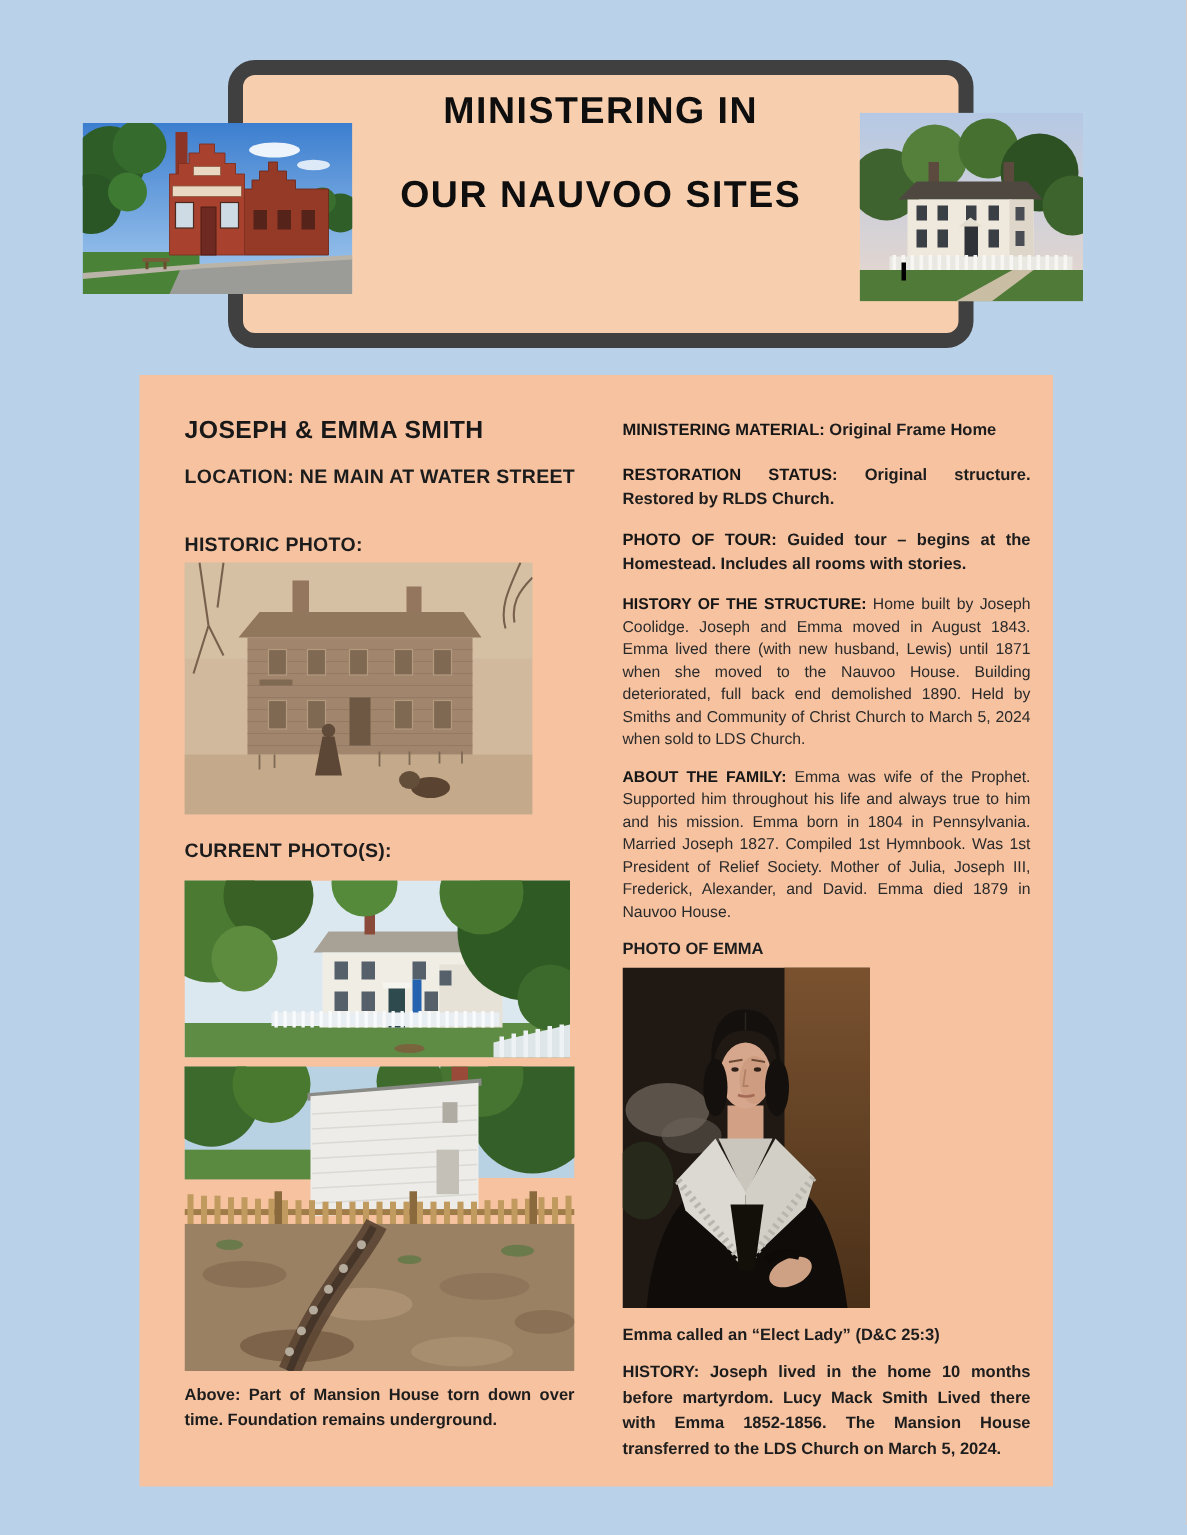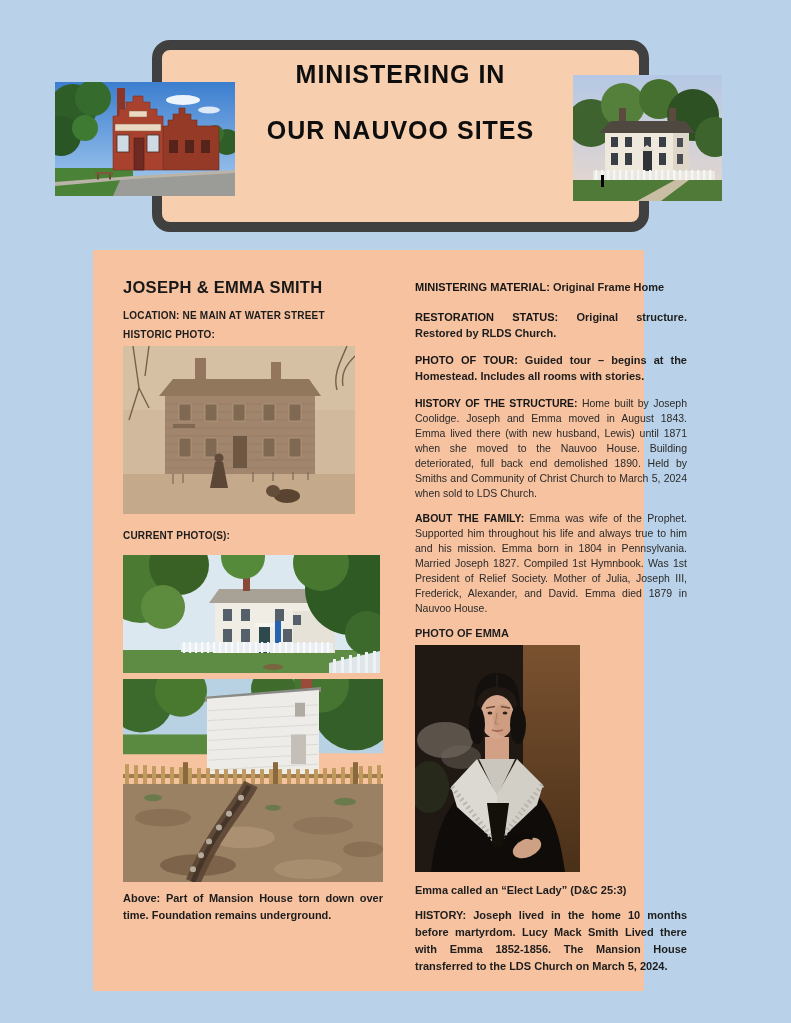--- a/index.html
+++ b/index.html
@@ -27,31 +27,31 @@
   }
   .banner-title.line1 { top: 10px; }
   .banner-title.line2 { top: 66px; }
   .photo { position: absolute; overflow: hidden; }
   .photo svg { display: block; width: 100%; height: 100%; }
   #photo-topleft  { left: 55px;  top: 82px; width: 180px; height: 114px; }
   #photo-topright { left: 573px; top: 75px; width: 149px; height: 126px; }
   
   .panel {
     position: absolute; left: 93px; top: 250px;
-    width: 551px; height: 741px;
+    width: 609px; height: 741px;
     background: #f6c2a0;
   }
   .left-col  { position: absolute; left: 30px;  top: 0; width: 262px; }
   .right-col { position: absolute; left: 322px; top: 0; width: 272px; }
   .lc-title { font-size: 16.5px; font-weight: bold; letter-spacing: .3px; line-height: 1; color: #181818; }
   .lc-title.t1 { margin-top: 29px; }
   .lc-title.t2 { margin-top: 21px; }
-  .lc-sub { font-size: 10px; font-weight: bold; letter-spacing: .2px; line-height: 1; color: #1c1c1c; }
+  .lc-sub { font-size: 13px; font-weight: bold; letter-spacing: .2px; line-height: 1; color: #1c1c1c; }
   .lc-location { margin-top: 15px; }
-  .lc-historic { margin-top: 9px; }
+  .lc-historic { margin-top: 32px; }
   .lc-current  { margin-top: 17px; }
   .ph-historic { position: relative; margin-top: 6px;  width: 232px; height: 168px; }
   .ph-cur1     { position: relative; margin-top: 14px; width: 257px; height: 118px; }
   .ph-cur2     { position: relative; margin-top: 6px;  width: 260px; height: 203px; }
   .ph-historic svg, .ph-cur1 svg, .ph-cur2 svg, .ph-emma svg { display:block; width:100%; height:100%; }
   .lc-caption {
     margin-top: 8px; width: 260px;
     font-size: 11px; font-weight: bold; line-height: 1.6;
     text-align: justify;
   }

